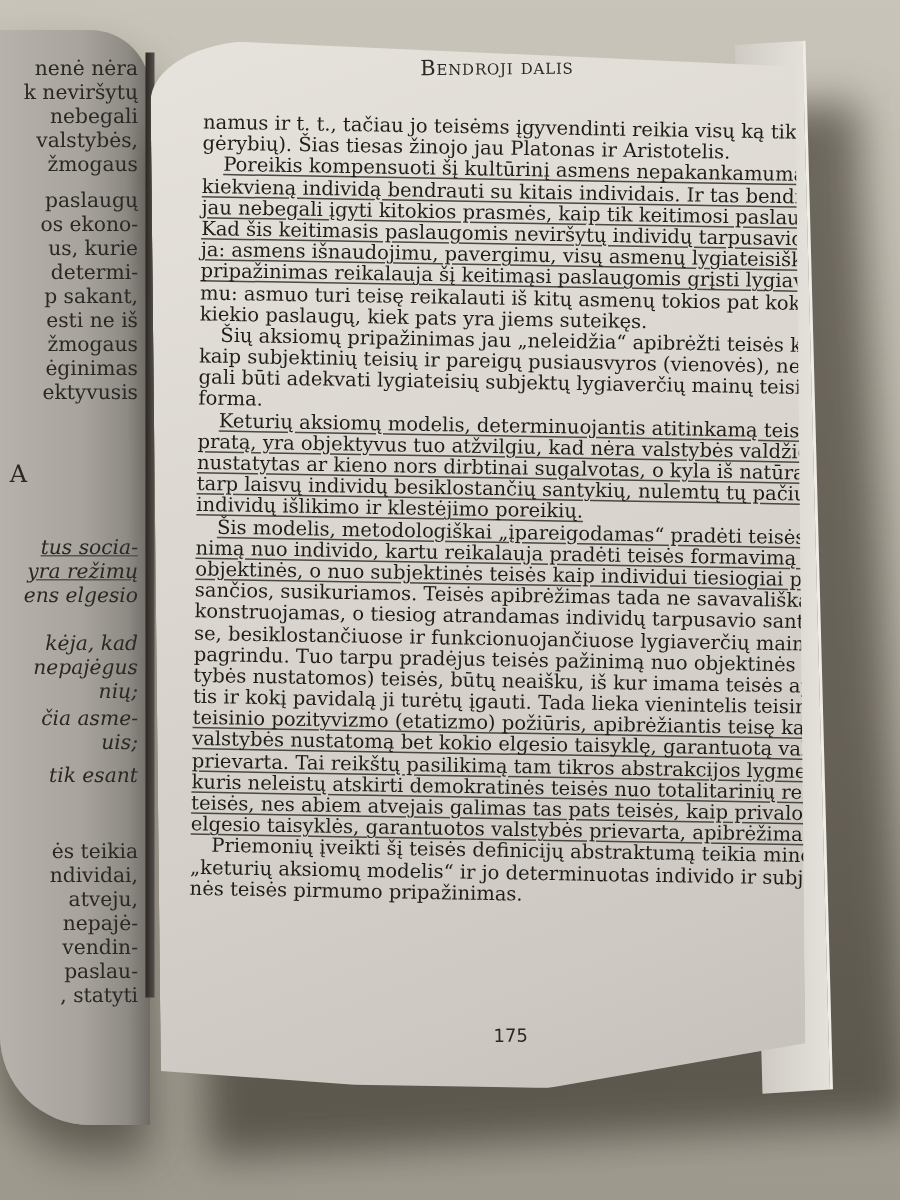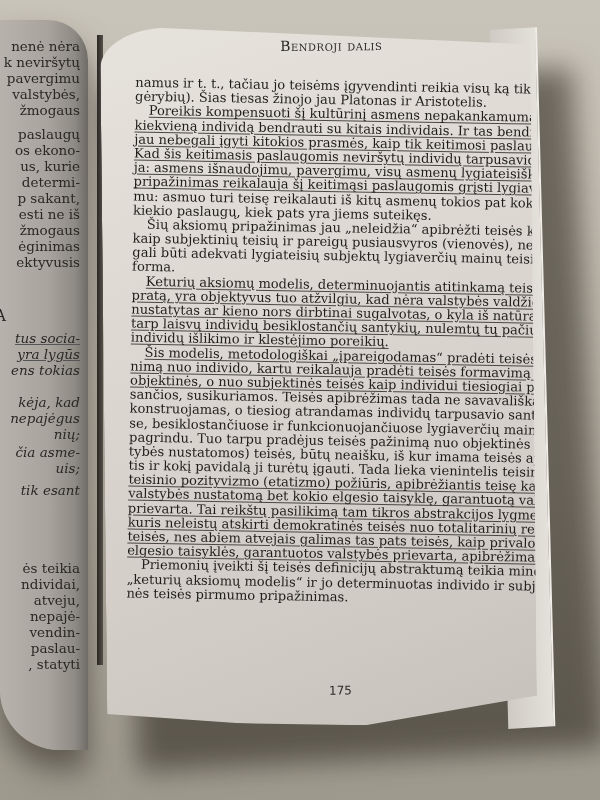--- a/index.html
+++ b/index.html
@@ -3,30 +3,30 @@
   <meta charset="utf-8">
   <style>
     html, body { margin:0; padding:0; }
     body {
       width:600px; height:800px; overflow:hidden; position:relative;
       background: linear-gradient(180deg, #c9c4b9 0%, #b9b4a8 60%, #9d998d 100%);
       font-family: "DejaVu Serif", serif;
     }
     
     .left-page {
-      position:absolute; left:0; top:20px; width:88px; height:730px;
+      position:absolute; left:0; top:20px; width:100px; height:730px;
       background: linear-gradient(90deg, #b7b3ac 0%, #a8a49d 55%, #8e8a84 85%, #6f6b66 100%);
       border-radius: 0 40px 0 60px;
       box-shadow: 0 20px 30px rgba(40,35,25,0.55);
     }
     .left-line {
       position:absolute; right:8px; font-size:13.5px; color:#2a2824;
       white-space:nowrap; text-align:right;
     }
-    .left-line.i { font-style:italic; }
+    .left-line.i { font-style:italic;margin-top:27px; }
     .left-line.u { text-decoration: underline; text-decoration-color:#555; }
     .left-heading { position:absolute; right:80px; top:278px; font-size:16px; color:#2a2824; }
     .spine {
       position:absolute; left:97px; top:35px; width:6px; height:630px;
       background: linear-gradient(90deg, #2a2622, #55504a);
     }
     
     .page-shadow {
       position:absolute; left:120px; top:80px; width:470px; height:680px;
       background: rgba(35,30,20,0.55); filter: blur(14px); transform: rotate(-3deg);
@@ -62,39 +62,39 @@
       position:absolute; left:222px; top:658px; font-family:"DejaVu Sans", sans-serif;
       font-size:12px; color:#2b2925;
     }
   </style>
 </head>
 <body>
 
 <div class="left-page">
   <span class="left-line" style="top:18px">nenė nėra</span>
   <span class="left-line" style="top:34px">k neviršytų</span>
-  <span class="left-line" style="top:50px">pavergimu</span>
+  <span class="left-line" style="top:50px">nebegali</span>
   <span class="left-line" style="top:66px">valstybės,</span>
   <span class="left-line" style="top:82px">žmogaus</span>
 
   <span class="left-line" style="top:106px">paslaugų</span>
   <span class="left-line" style="top:122px">os ekono-</span>
   <span class="left-line" style="top:138px">us, kurie</span>
   <span class="left-line" style="top:154px">determi-</span>
   <span class="left-line" style="top:170px">p sakant,</span>
   <span class="left-line" style="top:186px">esti ne iš</span>
   <span class="left-line" style="top:202px">žmogaus</span>
   <span class="left-line" style="top:218px">ėginimas</span>
   <span class="left-line" style="top:234px">ektyvusis</span>
 
   <span class="left-heading" style="right:82px;top:286px">A</span>
 
   <span class="left-line i u" style="top:310px">tus socia-</span>
-  <span class="left-line i u" style="top:326px">yra lygūs</span>
-  <span class="left-line i" style="top:342px">ens tokias</span>
+  <span class="left-line i u" style="top:326px">yra režimų</span>
+  <span class="left-line i" style="top:342px">ens elgesio</span>
   <span class="left-line i" style="top:374px">kėja, kad</span>
   <span class="left-line i" style="top:390px">nepajėgus</span>
   <span class="left-line i" style="top:406px">nių;</span>
   <span class="left-line i" style="top:424px">čia asme-</span>
   <span class="left-line i" style="top:440px">uis;</span>
   <span class="left-line i" style="top:462px">tik esant</span>
 
   <span class="left-line" style="top:540px">ės teikia</span>
   <span class="left-line" style="top:556px">ndividai,</span>
   <span class="left-line" style="top:572px">atveju,</span>

